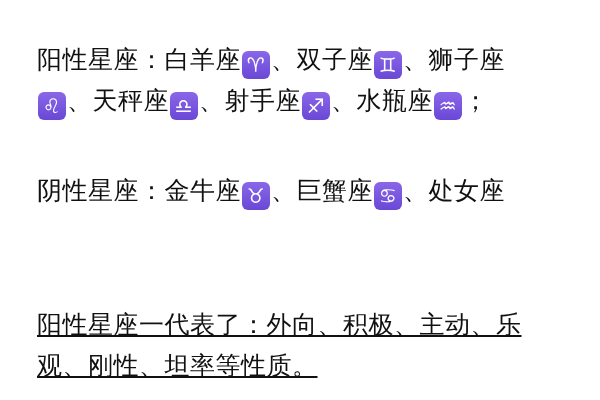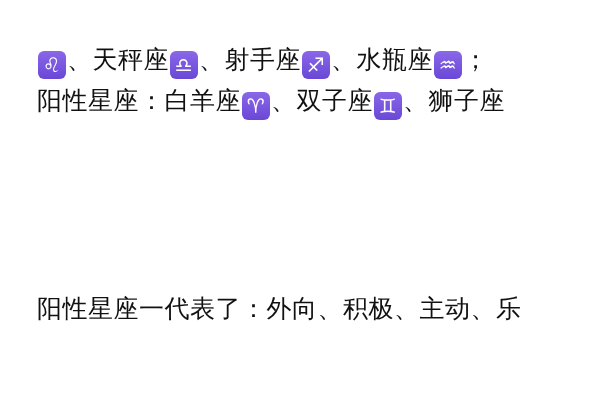--- a/index.html
+++ b/index.html
@@ -13,42 +13,44 @@
     .para {
       position: absolute;
       left: 37px;
       width: 540px;
       font-size: 25px;
       line-height: 41px;
       letter-spacing: 0.5px;
     }
     .p1 { top: 39px; }
     .p2 { top: 170px; }
-    .p3 { top: 288px; }
+    .p3 { top: 304px; text-decoration: underline; }
     .badge {
       display: inline-block;
       width: 28px; height: 28px;
       border-radius: 6px;
       background: linear-gradient(180deg, #8a67e8 0%, #6a48d6 100%);
       color: #ffffff;
       vertical-align: -4px;
       text-align: center;
       font-size: 20px;
       line-height: 28px;
       font-weight: bold;
       margin: 0 1px;
     }
     .line { display: block; white-space: nowrap; }
   </style>
 </head>
 <body>
 
 <div class="para p1">
+  <span class="line"><span>阳性星座：</span><span>白羊座</span><span class="badge">♈</span><span>、</span><span>双子座</span><span class="badge">♊</span><span>、</span><span>狮子座</span></span>
   <span class="line"><span class="badge">♌</span><span>、</span><span>天秤座</span><span class="badge">♎</span><span>、</span><span>射手座</span><span class="badge">♐</span><span>、</span><span>水瓶座</span><span class="badge">♒</span><span>；</span></span>
-  <span class="line"><span>阳性星座：</span><span>白羊座</span><span class="badge">♈</span><span>、</span><span>双子座</span><span class="badge">♊</span><span>、</span><span>狮子座</span></span>
 </div>
 
 <div class="para p2">
+  <span class="line"><span>阴性星座：</span><span>金牛座</span><span class="badge">♉</span><span>、</span><span>巨蟹座</span><span class="badge">♋</span><span>、</span><span>处女座</span></span>
 </div>
 
 <div class="para p3">
   <span class="line">阳性星座一代表了：外向、积极、主动、乐</span>
+  <span class="line">观、刚性、坦率等性质。</span>
 </div>
 
 </body></html>

